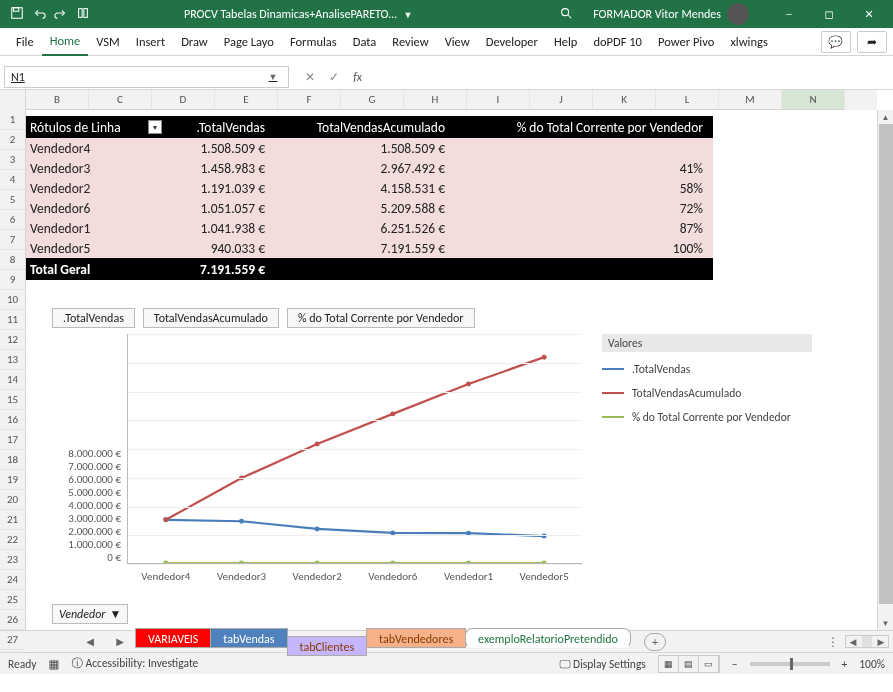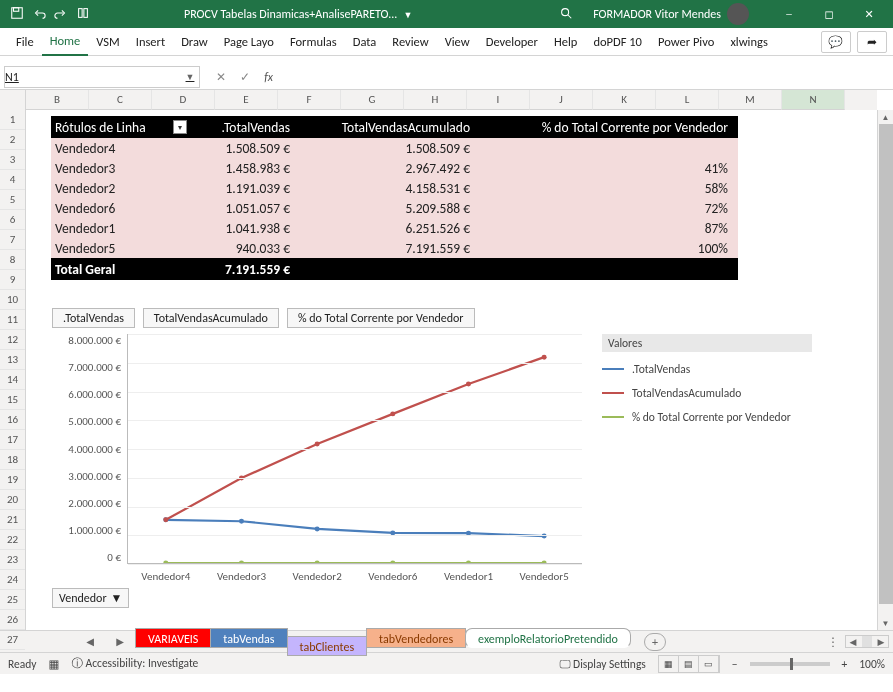--- a/index.html
+++ b/index.html
@@ -15,63 +15,63 @@
 .titlebar .avatar { width: 22px; height: 22px; border-radius: 50%; background: #555; margin-right: 20px; }
 .titlebar .win-btn { width: 40px; height: 28px; display: flex; align-items: center; justify-content: center; font-size: 11px; }
 
 .ribbon-tabs { background: #fff; height: 28px; display: flex; align-items: center; border-bottom: 1px solid #d4d4d4; padding-left: 8px; gap: 0; font-size: 12.5px; }
 .ribbon-tabs .tab { padding: 0 8px; height: 28px; display: flex; align-items: center; cursor: pointer; white-space: nowrap; }
 .ribbon-tabs .tab.active { border-bottom: 2px solid #217346; color: #217346; }
 .ribbon-tabs .rspacer { flex: 1; }
 .ribbon-tabs .ricon { width: 30px; height: 22px; border: 1px solid #ccc; margin-right: 6px; display: flex; align-items: center; justify-content: center; font-size: 12px; border-radius: 2px; }
 
 .formula-bar { height: 26px; display: flex; align-items: center; border-bottom: 1px solid #d4d4d4; padding: 0 4px; margin-top: 8px; }
-.name-box { width: 196px; height: 22px; border: 1px solid #ccc; display: flex; align-items: center; padding: 0 0; font-size: 12px; text-decoration: underline; }
+.name-box { width: 285px; height: 22px; border: 1px solid #ccc; display: flex; align-items: center; padding: 0 6px; font-size: 12px; text-decoration: underline; }
 .name-box-arrow { width: 18px; text-align: center; color: #666; font-size: 9px; margin-left: auto; }
 .fx-btns { display: flex; gap: 14px; margin: 0 16px; color: #888; font-size: 12px; }
 .fx-label { font-style: italic; font-size: 12px; color: #555; }
 .formula-input { flex: 1; height: 22px; border: none; padding: 0 4px; }
 
 .sheet-area { position: relative; display: flex; height: 540px; }
 .row-headers { width: 26px; background: #f3f2f1; border-right: 1px solid #d4d4d4; }
 .row-headers .rh { height: 20px; font-size: 11px; text-align: center; line-height: 20px; border-bottom: 1px solid #e5e5e5; color: #555; }
 .col-headers { position: absolute; top: 0; left: 26px; right: 16px; height: 20px; display: flex; background: #f3f2f1; }
 .col-headers .ch { height: 20px; border-right: 1px solid #e5e5e5; border-bottom: 1px solid #d4d4d4; font-size: 11px; text-align: center; line-height: 20px; color: #555; }
 .col-headers .ch.active { background: #d5e6d5; }
 
 .grid { position: absolute; top: 20px; left: 26px; right: 16px; bottom: 0; overflow: hidden; }
 .vscroll { position: absolute; top: 20px; right: 0; width: 16px; bottom: 0; background: #f3f2f1; border-left: 1px solid #d4d4d4; }
 .vscroll .thumb { position: absolute; top: 14px; width: 14px; left: 1px; height: 480px; background: #c1c1c1; }
 .vscroll .arr { height: 14px; text-align: center; font-size: 8px; color: #666; line-height: 14px; }
 
-.pivot-table { position: absolute; top: 6px; left: 25px; width: 687px; font-size: 13.5px; }
+.pivot-table { position: absolute; top: 6px; left: 0; width: 687px; font-size: 13.5px; }
 .pivot-table .hdr { background: #000; color: #fff; display: flex; height: 22px; align-items: center; }
 .pivot-table .row { display: flex; height: 20px; align-items: center; background: #f3dcdc; }
 .pivot-table .total-row { display: flex; height: 22px; align-items: center; background: #000; color: #fff; font-weight: bold; }
 .pivot-table .c1 { width: 140px; padding-left: 4px; display: flex; align-items: center; }
 .pivot-table .c2 { width: 105px; text-align: right; padding-right: 6px; }
 .pivot-table .c3 { width: 180px; text-align: right; padding-right: 6px; }
 .pivot-table .c4 { flex: 1; text-align: right; padding-right: 10px; }
 .filter-btn { width: 14px; height: 14px; background: #fff; border: 1px solid #888; margin-left: auto; margin-right: 4px; font-size: 8px; text-align: center; line-height: 12px; color: #333; }
 
 .chart-box { position: absolute; top: 194px; left: 18px; width: 790px; height: 300px; background: #fff; }
 .chart-buttons { display: flex; gap: 8px; padding: 4px 0 6px 8px; }
 .chart-buttons .cb { border: 1px solid #bbb; background: #f7f7f7; padding: 2px 10px; font-size: 12px; }
 .chart-plot { position: relative; height: 230px; margin-left: 8px; display: flex; }
-.y-axis { width: 75px; display: flex; flex-direction: column; justify-content: space-between; text-align: right; font-size: 11px; color: #555; padding-right: 6px; }
+.y-axis { width: 75px; display: flex; flex-direction: column; justify-content: flex-end; text-align: right; font-size: 11px; color: #555; padding-right: 6px; }
 .plot-area { flex: 0 0 455px; position: relative; border-left: 1px solid #bbb; border-bottom: 1px solid #bbb; }
 .plot-area .grid-line { position: absolute; left: 0; right: 0; border-top: 1px solid #eee; }
 .plot-area svg { position: absolute; inset: 0; width: 100%; height: 100%; }
 .x-axis { position: absolute; bottom: -20px; left: 0; right: 0; display: flex; font-size: 11px; color: #555; }
 .x-axis .xt { flex: 1; text-align: center; }
 .legend { flex: 1; padding-left: 20px; font-size: 11.5px; color: #444; }
 .legend .lg-title { background: #e8e8e8; padding: 2px 6px; margin-bottom: 10px; width: 210px; }
 .legend .lg-item { display: flex; align-items: center; gap: 8px; margin: 10px 0; }
 .legend .lg-item .swatch { width: 22px; height: 0; border-top: 2.5px solid; }
-.chart-filter { margin-top: 24px; margin-left: 8px; display: inline-flex; border: 1px solid #bbb; background: #f7f7f7; padding: 2px 6px; font-size: 12px; align-items: flex-start; gap: 4px; }
+.chart-filter { margin-top: 40px; margin-left: 8px; display: inline-flex; border: 1px solid #bbb; background: #f7f7f7; padding: 2px 6px; font-size: 12px; align-items: flex-start; gap: 4px; font-style: italic; }
 
 .sheet-tabs { height: 22px; background: #f3f2f1; border-top: 1px solid #d4d4d4; display: flex; align-items: center; font-size: 12px; padding-left: 75px; }
 .sheet-tabs .nav { width: 30px; text-align: center; color: #666; font-size: 10px; }
 .sheet-tabs .stab { padding: 0 12px; height: 20px; line-height: 20px; border: 1px solid #aaa; margin-right: -1px; }
 .sheet-tabs .stab.active { background: #fff; border-bottom: 1px solid #fff; color: #217346; border-radius: 7px; }
 .sheet-tabs .add { width: 22px; height: 18px; border: 1px solid #aaa; border-radius: 10px; text-align: center; line-height: 16px; margin-left: 14px; color: #666; }
 .sheet-tabs .hspacer { flex: 1; }
 .sheet-tabs .hnav { display: flex; gap: 2px; margin-right: 4px; border: 1px solid #ccc; }
 .sheet-tabs .hnav div { width: 14px; text-align: center; font-size: 9px; color: #666; }
 

